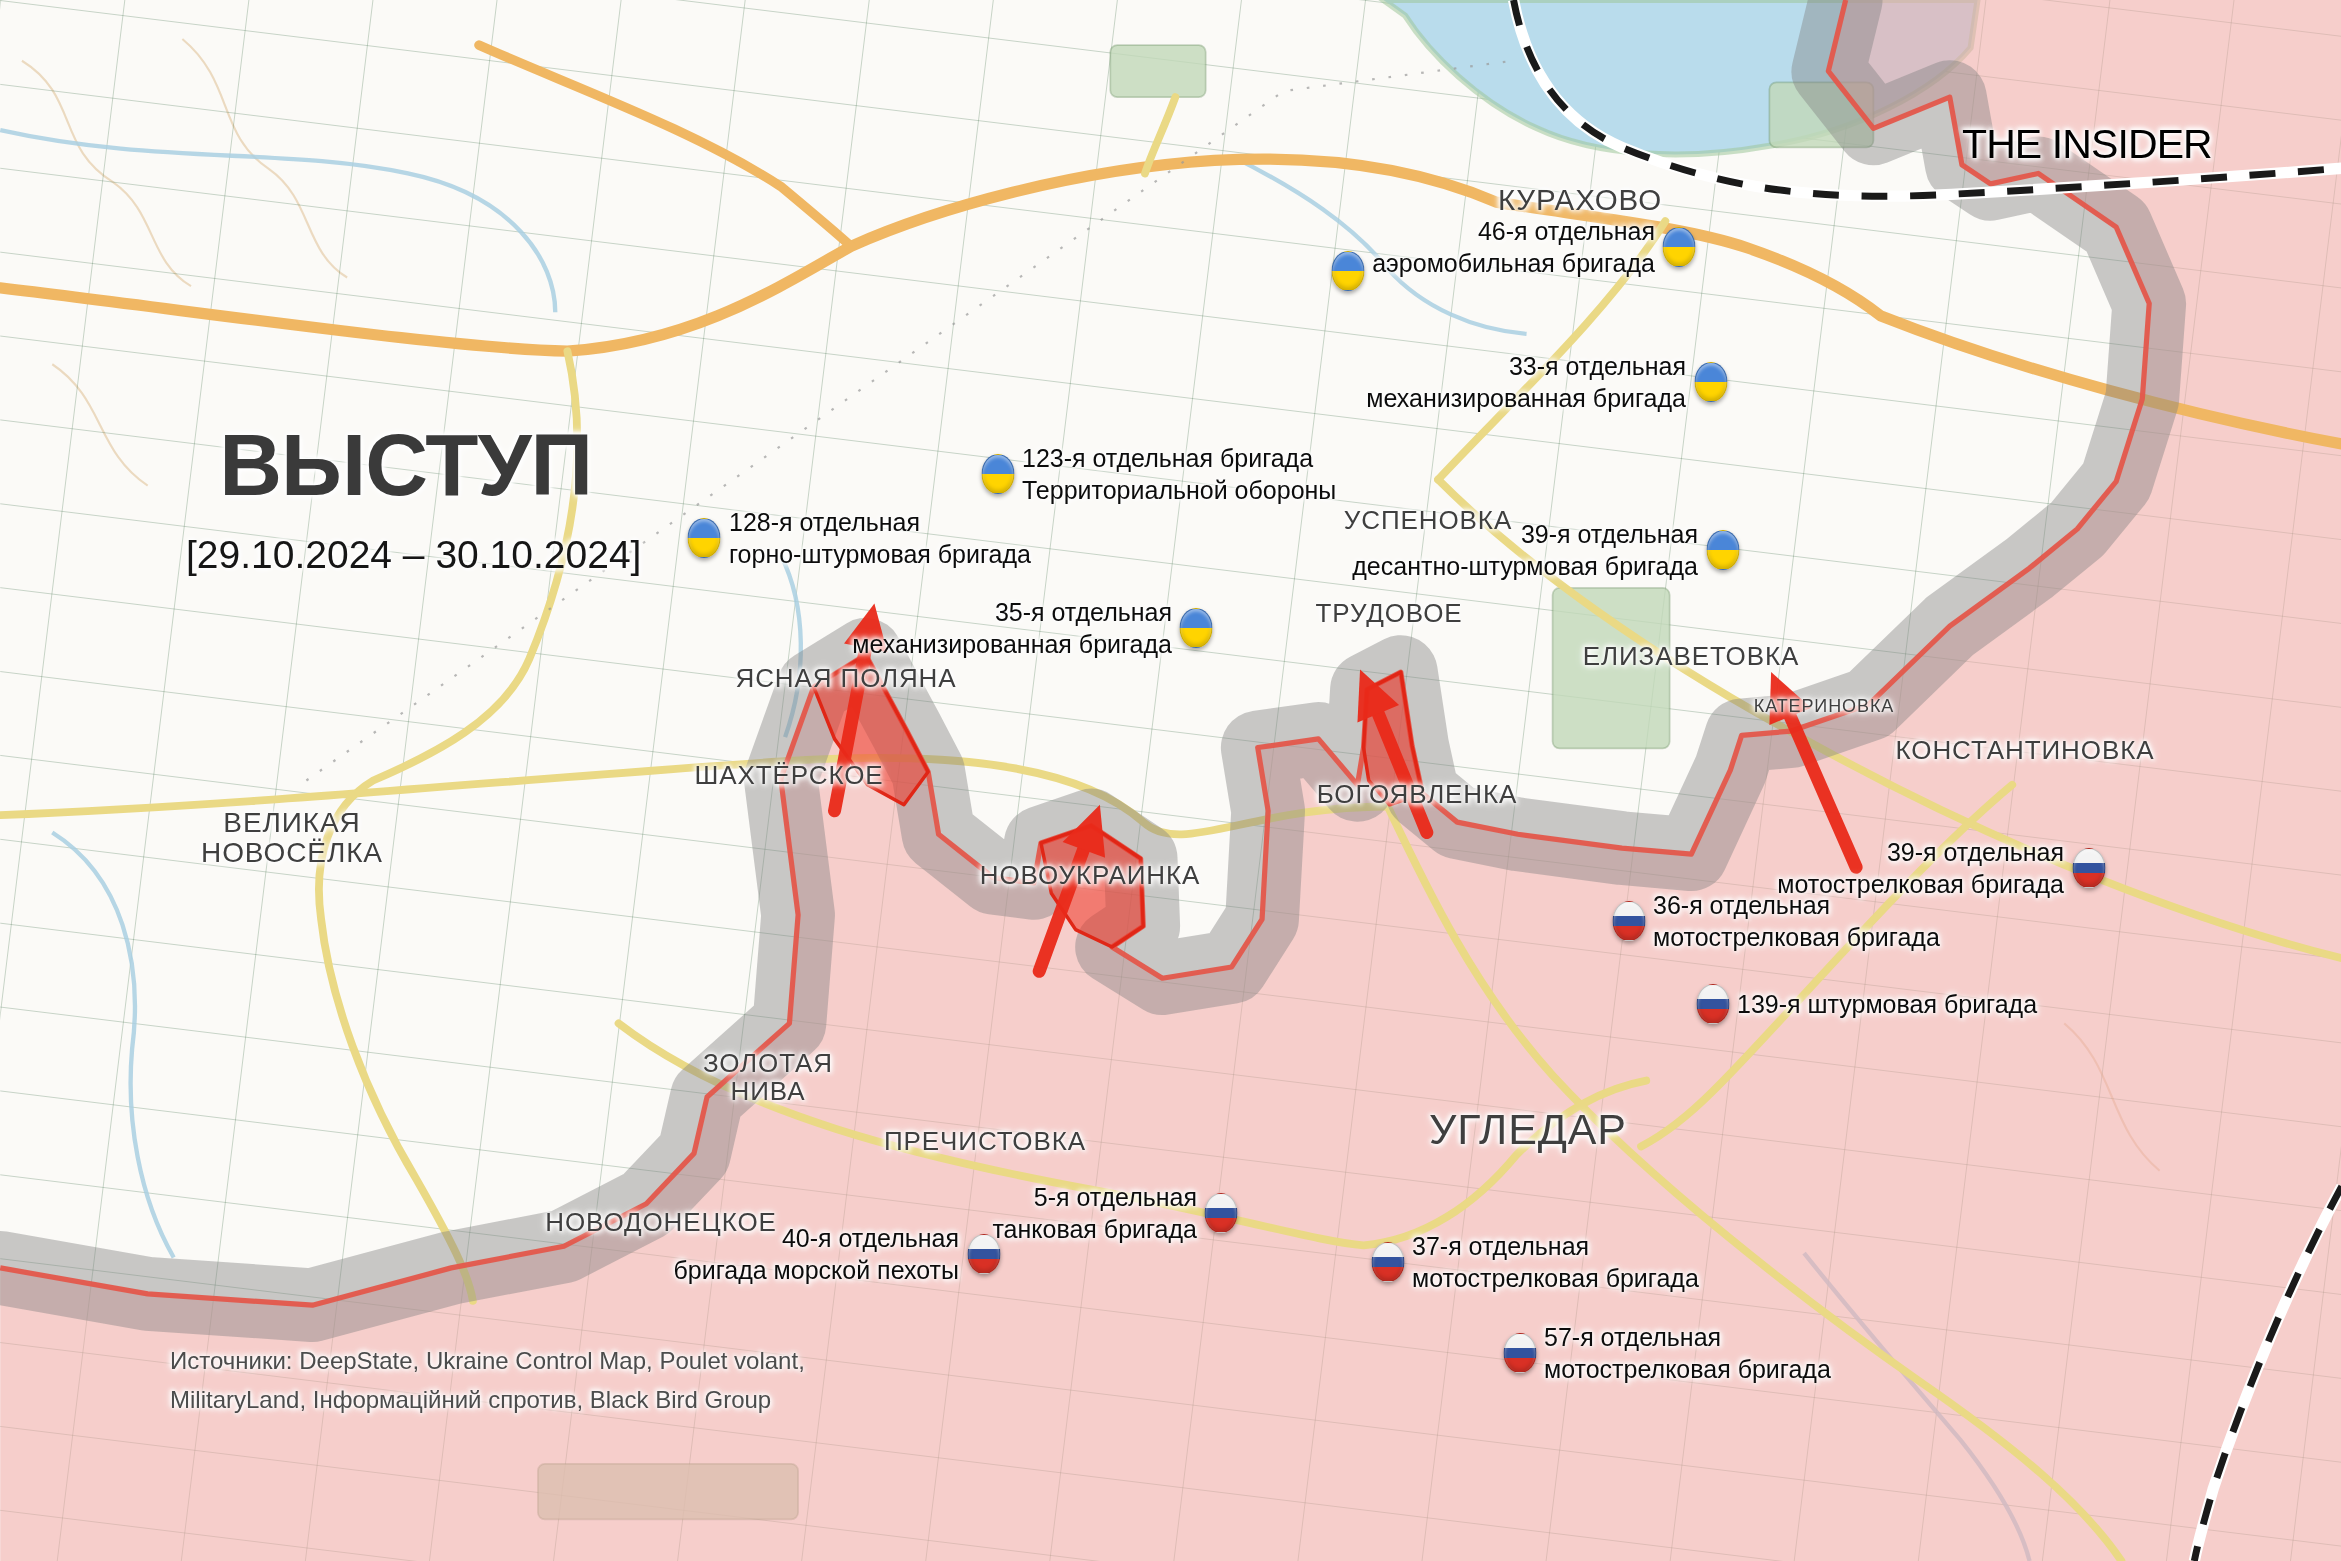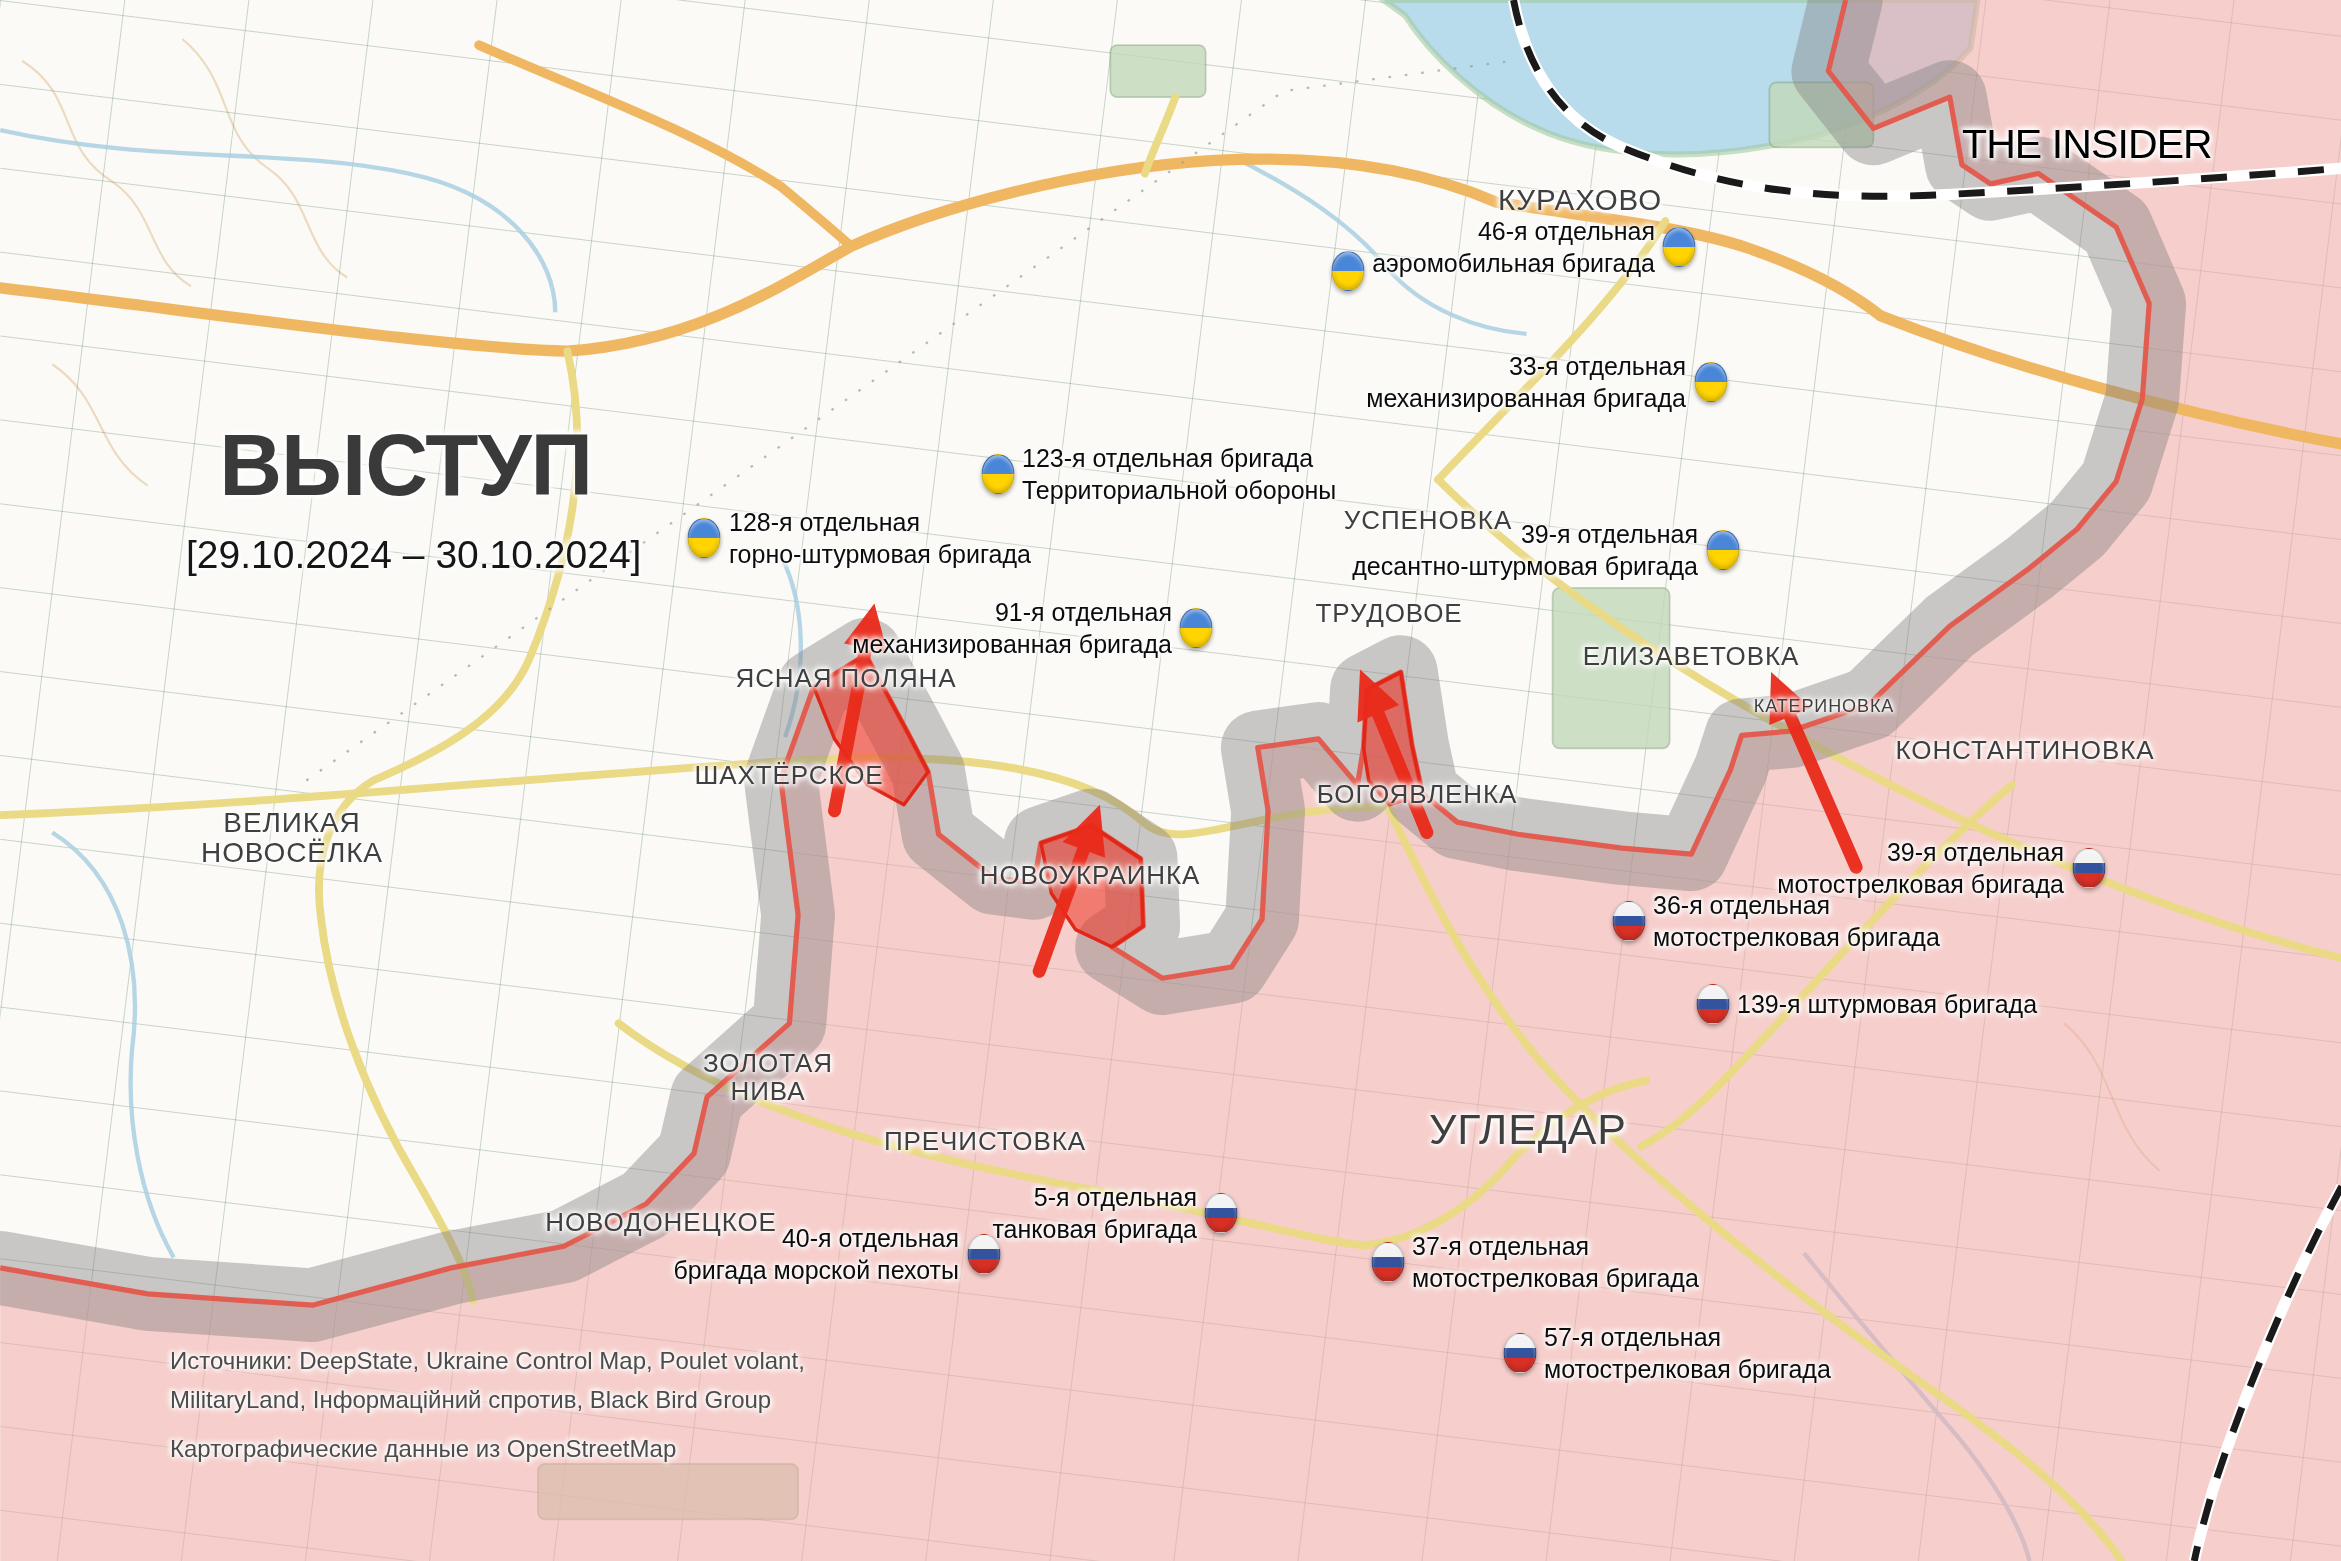--- a/index.html
+++ b/index.html
@@ -136,21 +136,20 @@
     <div id="title-block">
       <div id="title-line2" class="halo">ВЫСТУП</div>
       <div id="title-dates" class="halo">[29.10.2024 – 30.10.2024]</div>
     </div>
 
     <div id="logo" class="halo">THE INSIDER</div>
 
     <div id="sources">
       <div class="src1 halo">Источники: DeepState, Ukraine Control Map, Poulet volant,</div>
       <div class="src2 halo">MilitaryLand, Інформаційний спротив, Black Bird Group</div>
-      <div class="src3 halo">Картографические данные из OpenStreetMap</div>
     </div>
 
   <div class="city halo" style="left: 1580px; top: 200px; font-size: 29.5px;">КУРАХОВО</div>
       <div class="city halo" style="left: 1428px; top: 521px; font-size: 26px;">УСПЕНОВКА</div>
       <div class="city halo" style="left: 1389px; top: 614px; font-size: 26px;">ТРУДОВОЕ</div>
       <div class="city halo" style="left: 1691px; top: 657px; font-size: 26px;">ЕЛИЗАВЕТОВКА</div>
       <div class="city halo" style="left: 1804px; top: 707px; font-size: 18px; margin-left: 20px;">КАТЕРИНОВКА</div>
       <div class="city halo" style="left: 2025px; top: 751px; font-size: 26px;">КОНСТАНТИНОВКА</div>
       <div class="city halo" style="left: 846px; top: 679px; font-size: 26px;">ЯСНАЯ ПОЛЯНА</div>
       <div class="city halo" style="left: 789px; top: 776px; font-size: 26px; text-align: right;">ШАХТЁРСКОЕ</div>
@@ -179,21 +178,21 @@
         <div>123-я отдельная бригада</div>
         <div>Территориальной обороны</div>
       </div>
       <div class="flag ua" style="left: 704px; top: 538px;"></div>
       <div class="blabel halo t-left" style="top: 538px; left: 729px;">
         <div>128-я отдельная</div>
         <div>горно-штурмовая бригада</div>
       </div>
       <div class="flag ua" style="left: 1196px; top: 628px;"></div>
       <div class="blabel halo t-right" style="top: 628px; right: 1170px;">
-        <div>91-я отдельная</div>
+        <div>35-я отдельная</div>
         <div>механизированная бригада</div>
       </div>
       <div class="flag ua" style="left: 1723px; top: 550px;"></div>
       <div class="blabel halo t-right" style="top: 550px; right: 644px;">
         <div>39-я отдельная</div>
         <div>десантно-штурмовая бригада</div>
       </div>
       <div class="flag ru" style="left: 2089px; top: 868px;"></div>
       <div class="blabel halo t-right" style="top: 868px; right: 278px;">
         <div>39-я отдельная</div>

